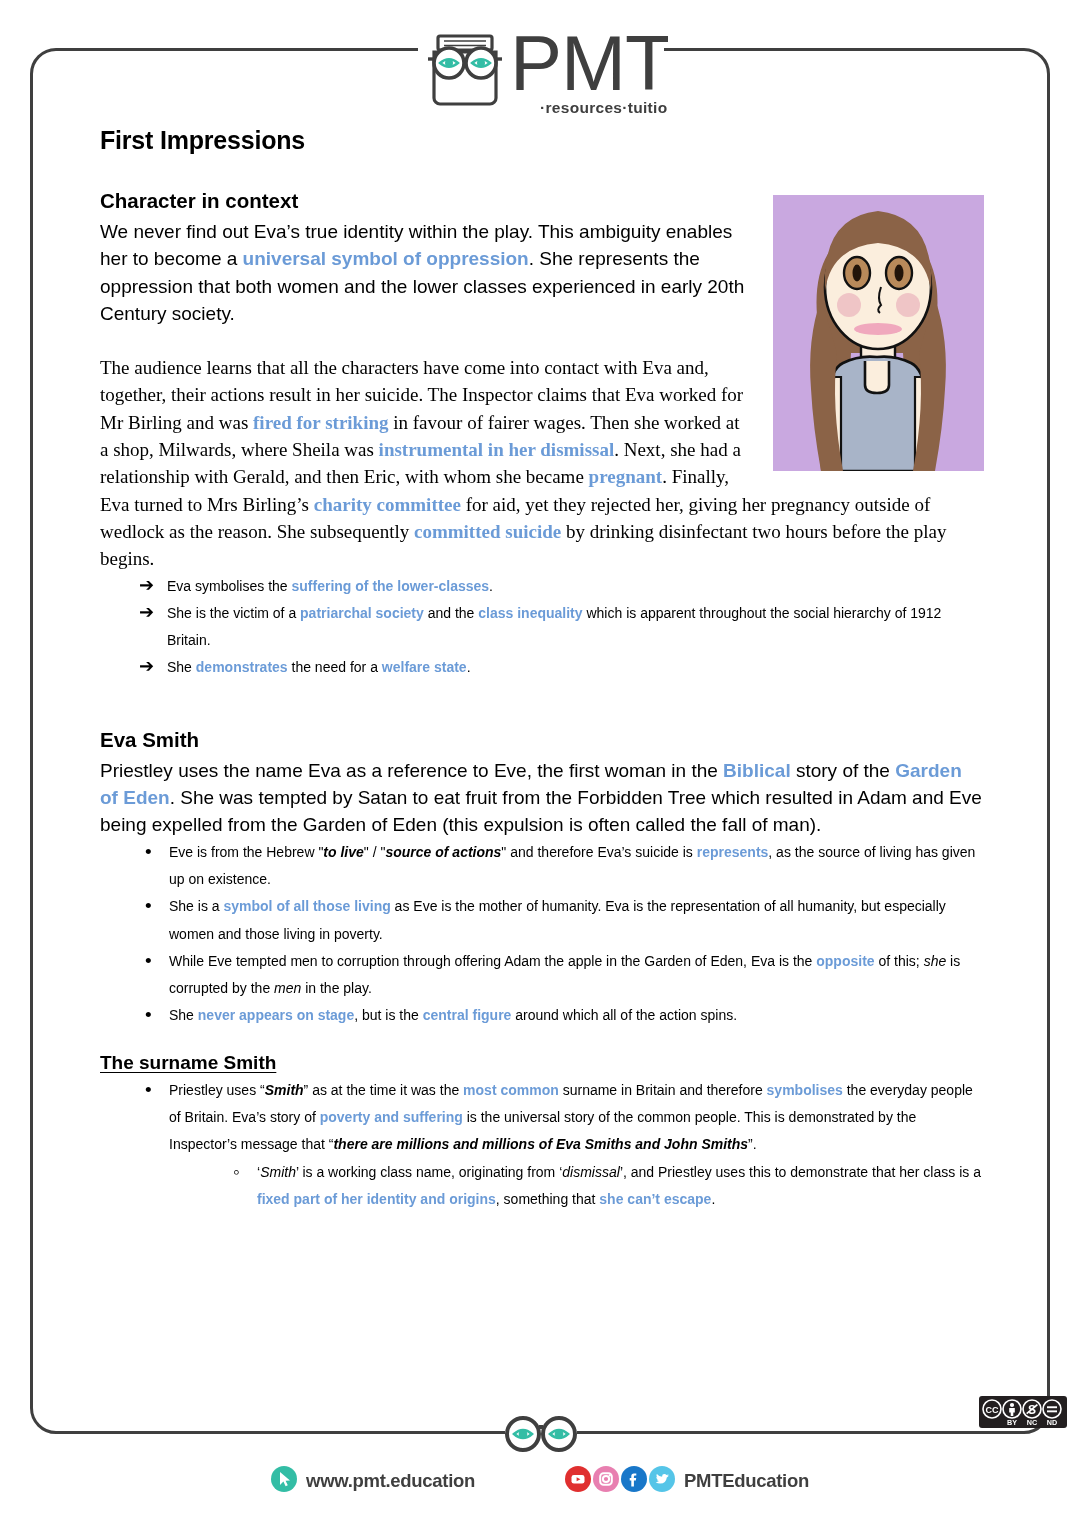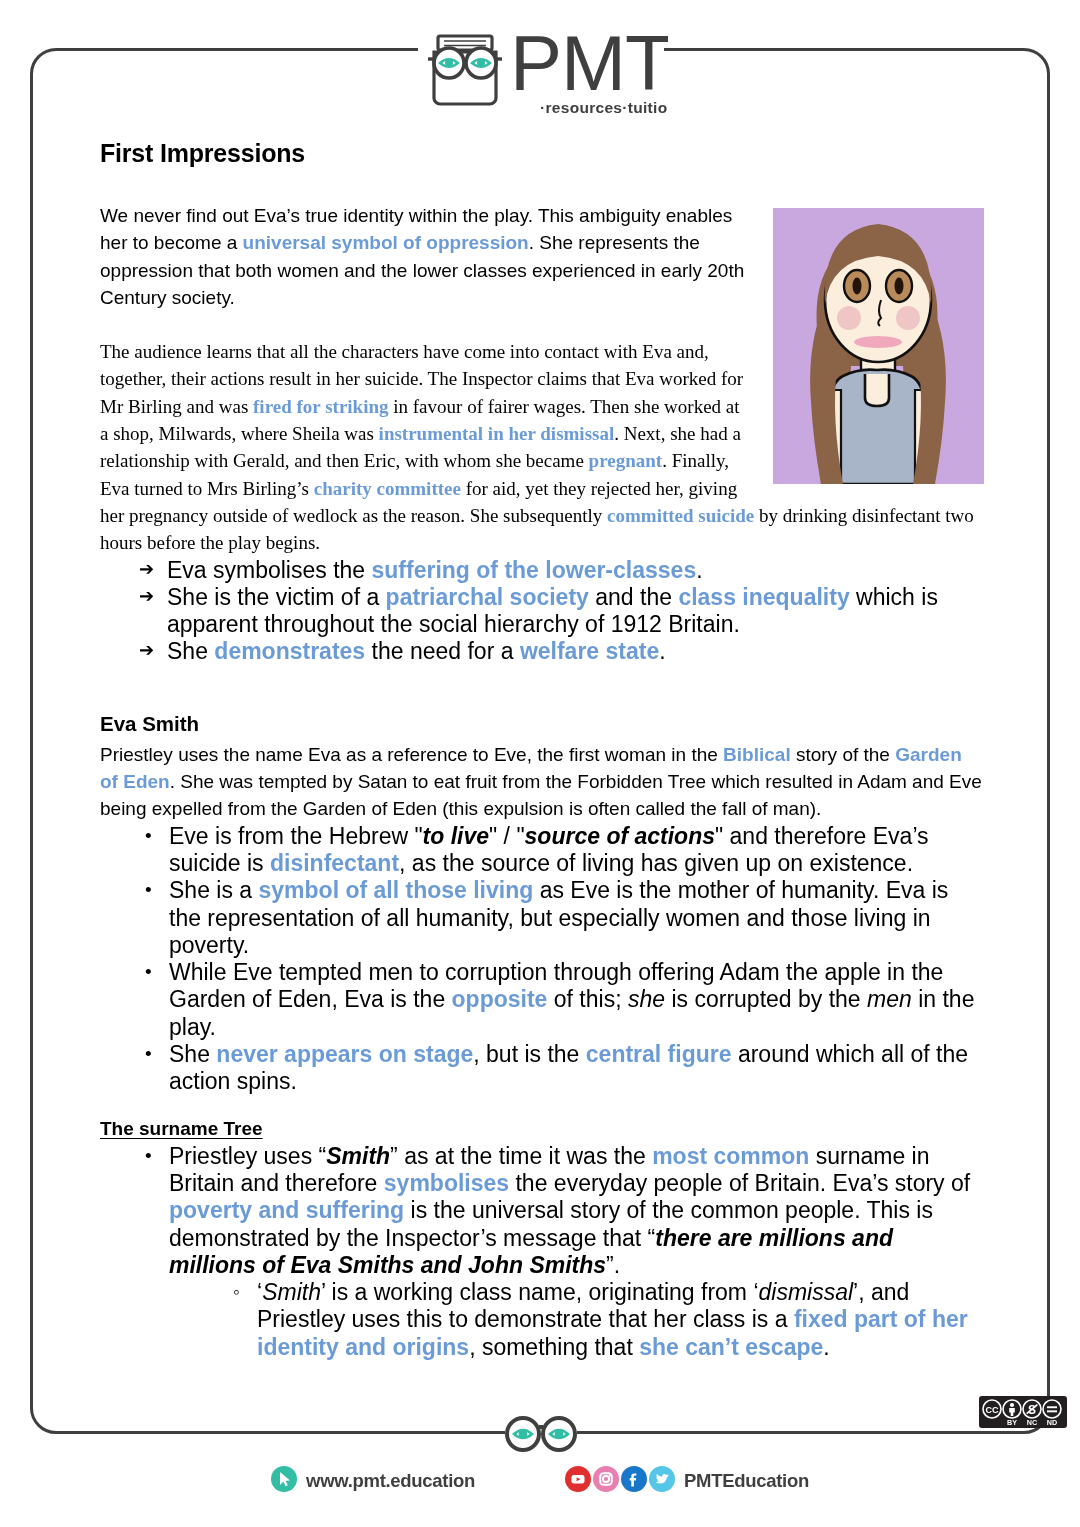--- a/index.html
+++ b/index.html
@@ -46,21 +46,21 @@
     position: absolute;
     left: 418px; top: 14px;
     width: 250px; height: 108px;
     z-index: 6;
   }
   .logo-svg { display:block; }
 
   
   .content {
     position: absolute;
-    left: 100px; top: 139px;
+    left: 100px; top: 126px;
     width: 884px;
   }
   h1.doc-title {
     font-size: 25px;
     font-weight: bold;
     margin: 0 0 34px 0;
     letter-spacing: -0.2px;
   }
   h2.sec-head {
     font-size: 20.5px;
@@ -104,21 +104,21 @@
     list-style: none;
     margin: 0;
     padding: 0;
   }
   ul.arrow-list { margin-left: 39px; }
   ul.dot-list   { margin-left: 41px; }
   ul.circ-list  { margin-left: 60px; margin-top: 0; }
 
   ul.arrow-list > li, ul.dot-list > li, ul.circ-list > li {
     position: relative;
-    font-size: 23px;
+    font-size: 14px;
     line-height: 27.3px;
     padding-left: 28px;
   }
   ul.arrow-list > li::before {
     content: "\2794";
     position: absolute;
     left: 0; top: -1px;
     font-size: 18px;
     color: #000;
   }
@@ -247,49 +247,50 @@
       <g opacity="0.5">
         <circle cx="76" cy="110" r="12" fill="#e59db0"></circle>
         <circle cx="135" cy="110" r="12" fill="#e59db0"></circle>
       </g>
 
       <ellipse cx="105" cy="134" rx="24" ry="6" fill="#f0a8bd"></ellipse>
     </svg>
   </div>
 
   
+  <h2 class="sec-head">Character in context</h2>
 
   <p class="body-text"><span>We never find out Eva’s true identity within the play. This ambiguity enables her to become a </span><span class="hl">universal symbol of oppression</span><span>. She represents the oppression that both women and the lower classes experienced in early 20th Century society.</span></p>
 
   <p class="body-text"><span>The audience learns that all the characters have come into contact with Eva and, together, their actions result in her suicide. The Inspector claims that Eva worked for Mr Birling and was </span><span class="hl">fired for striking</span><span> in favour of fairer wages. Then she worked at a shop, Milwards, where Sheila was </span><span class="hl">instrumental in her dismissal</span><span>. Next, she had a relationship with Gerald, and then Eric, with whom she became </span><span class="hl">pregnant</span><span>. Finally, Eva turned to Mrs Birling’s </span><span class="hl">charity committee</span><span> for aid, yet they rejected her, giving her pregnancy outside of wedlock as the reason. She subsequently </span><span class="hl">committed suicide</span><span> by drinking disinfectant two hours before the play begins.</span></p>
 
   <ul class="arrow-list">
     <li><span>Eva symbolises the </span><span class="hl">suffering of the lower-classes</span><span>.</span></li>
     <li><span>She is the victim of a </span><span class="hl">patriarchal society</span><span> and the </span><span class="hl">class inequality</span><span> which is apparent throughout the social hierarchy of 1912 Britain.</span></li>
     <li><span>She </span><span class="hl">demonstrates</span><span> the need for a </span><span class="hl">welfare state</span><span>.</span></li>
   </ul>
 
   <div class="spacer-lg"></div>
 
   
   <h2 class="sec-head">Eva Smith</h2>
 
   <p class="body-text"><span>Priestley uses the name Eva as a reference to Eve, the first woman in the </span><span class="hl">Biblical</span><span> story of the </span><span class="hl">Garden of Eden</span><span>. She was tempted by Satan to eat fruit from the Forbidden Tree which resulted in Adam and Eve being expelled from the Garden of Eden (this expulsion is often called the fall of man).</span></p>
 
   <ul class="dot-list">
-    <li><span>Eve is from the Hebrew "</span><span class="bi">to live</span><span>" / "</span><span class="bi">source of actions</span><span>" and therefore Eva’s suicide is </span><span class="hl">disinfectant</span><span>, as the source of living has given up on existence.</span></li>
+    <li><span>Eve is from the Hebrew "</span><span class="bi">to live</span><span>" / "</span><span class="bi">source of actions</span><span>" and therefore Eva’s suicide is </span><span class="hl">represents</span><span>, as the source of living has given up on existence.</span></li>
     <li><span>She is a </span><span class="hl">symbol of all those living</span><span> as Eve is the mother of humanity. Eva is the representation of all humanity, but especially women and those living in poverty.</span></li>
     <li><span>While Eve tempted men to corruption through offering Adam the apple in the Garden of Eden, Eva is the </span><span class="hl">opposite</span><span> of this; </span><span class="it">she</span><span> is corrupted by the </span><span class="it">men</span><span> in the play.</span></li>
     <li><span>She </span><span class="hl">never appears on stage</span><span>, but is the </span><span class="hl">central figure</span><span> around which all of the action spins.</span></li>
   </ul>
 
   <div class="spacer-md"></div>
 
   
-  <h3 class="sub-head">The surname Tree</h3>
+  <h3 class="sub-head">The surname Smith</h3>
 
   <ul class="dot-list">
     <li><span>Priestley uses “</span><span class="bi">Smith</span><span>” as at the time it was the </span><span class="hl">most common</span><span> surname in Britain and therefore </span><span class="hl">symbolises</span><span> the everyday people of Britain. Eva’s story of </span><span class="hl">poverty and suffering</span><span> is the universal story of the common people. This is demonstrated by the Inspector’s message that “</span><span class="bi">there are millions and millions of Eva Smiths and John Smiths</span><span>”.</span>
       <ul class="circ-list">
         <li><span>‘</span><span class="it">Smith</span><span>’ is a working class name, originating from ‘</span><span class="it">dismissal</span><span>’, and Priestley uses this to demonstrate that her class is a </span><span class="hl">fixed part of her identity and origins</span><span>, something that </span><span class="hl">she can’t escape</span><span>.</span></li>
       </ul>
     </li>
   </ul>
 
 </div>

